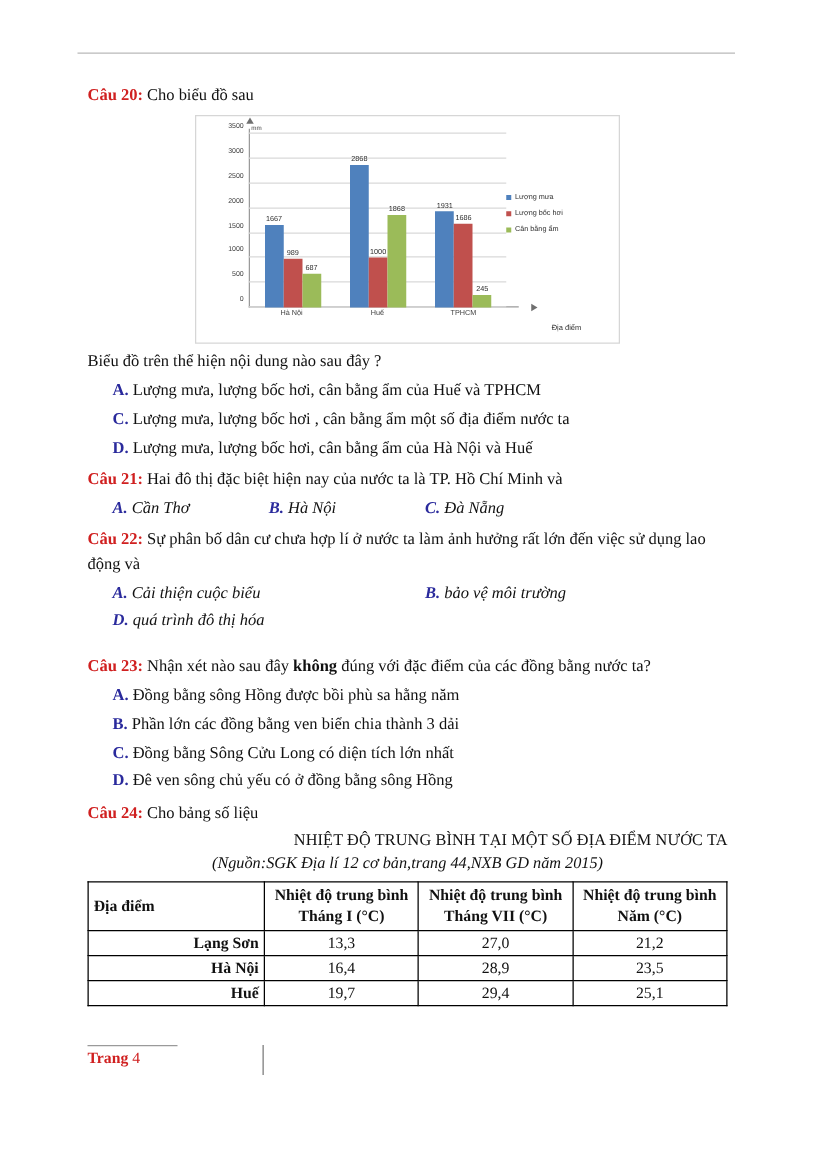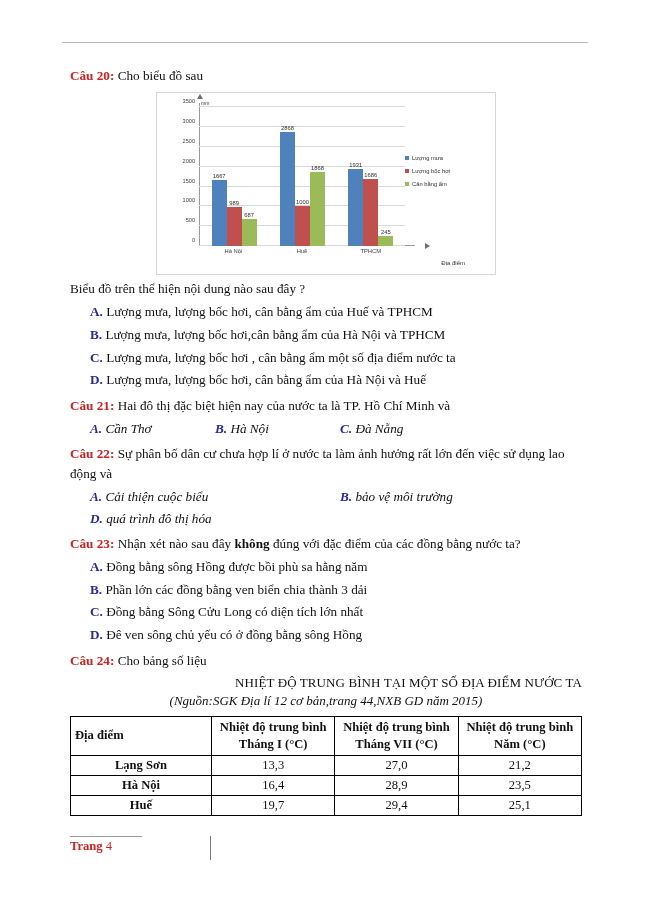--- a/index.html
+++ b/index.html
@@ -253,21 +253,21 @@
   table.data th {
     text-align: center;
     font-weight: bold;
     line-height: 1.35;
   }
   table.data th.loc-head {
     text-align: left;
     width: 132px;
   }
   table.data td.loc {
-    text-align: center;
+    text-align: right;
     font-weight: bold;
   }
   table.data td.num {
     text-align: center;
   }
 
   
   .footer {
     position: absolute;
     left: 70px;
@@ -401,42 +401,41 @@
               <span>Cân bằng ẩm</span>
             </div>
           </div>
       </div>
     </div>
 
     <p class="q-line">Biểu đồ trên thể hiện nội dung nào sau đây ?</p>
 
     <div class="opt-stack">
       <div class="opt"><span class="opt-letter">A.</span><span> Lượng mưa, lượng bốc hơi, cân bằng ẩm của Huế và TPHCM</span></div>
-      <div class="opt"><span class="opt-letter">B.</span><span> Lượng mưa, lượng bốc hơi,cân bằng ẩm của Hà Nội và TPHCM</span></div>
       <div class="opt"><span class="opt-letter">C.</span><span> Lượng mưa, lượng bốc hơi , cân bằng ẩm một số địa điểm nước ta</span></div>
       <div class="opt"><span class="opt-letter">D.</span><span> Lượng mưa, lượng bốc hơi, cân bằng ẩm của Hà Nội và Huế</span></div>
     </div>
 
     <p class="q-line" style="margin-top:4px;"><span class="q-tag">Câu 21:</span><span> Hai đô thị đặc biệt hiện nay của nước ta là TP. Hồ Chí Minh và</span></p>
     <div class="opt-row four-col">
       <span class="opt"><span class="opt-letter">A.</span><span> Cần Thơ</span></span>
       <span class="opt"><span class="opt-letter">B.</span><span> Hà Nội</span></span>
       <span class="opt"><span class="opt-letter">C.</span><span> Đà Nẵng</span></span>
     </div>
 
     <p class="q-line" style="margin-top:4px;"><span class="q-tag">Câu 22:</span><span> Sự phân bố dân cư chưa hợp lí ở nước ta làm ảnh hưởng rất lớn đến việc sử dụng lao động và</span></p>
     <div class="opt-row two-col">
       <span class="opt"><span class="opt-letter">A.</span><span> Cải thiện cuộc biểu</span></span>
       <span class="opt"><span class="opt-letter">B.</span><span> bảo vệ môi trường</span></span>
     </div>
     <div class="opt-row two-col">
       <span class="opt"><span class="opt-letter">D.</span><span> quá trình đô thị hóa</span></span>
     </div>
 
-    <p class="q-line" style="margin-top:4px;"><span class="q-tag">Câu 23:</span><span> Nhận xét nào sau đây </span><span class="bold-inline">không</span><span> đúng với đặc điểm của các đồng bằng nước ta?</span></p>
+    <p class="q-line" style="margin-top:16px;"><span class="q-tag">Câu 23:</span><span> Nhận xét nào sau đây </span><span class="bold-inline">không</span><span> đúng với đặc điểm của các đồng bằng nước ta?</span></p>
     <div class="opt-stack">
       <div class="opt"><span class="opt-letter">A.</span><span> Đồng bằng sông Hồng được bồi phù sa hằng năm</span></div>
       <div class="opt"><span class="opt-letter">B.</span><span> Phần lớn các đồng bằng ven biển chia thành 3 dải</span></div>
       <div class="opt"><span class="opt-letter">C.</span><span> Đồng bằng Sông Cửu Long có diện tích lớn nhất</span></div>
       <div class="opt"><span class="opt-letter">D.</span><span> Đê ven sông chủ yếu có ở đồng bằng sông Hồng</span></div>
     </div>
 
     <p class="q-line" style="margin-top:4px;"><span class="q-tag">Câu 24:</span><span> Cho bảng số liệu</span></p>
 
     <div class="tbl-title">NHIỆT ĐỘ TRUNG BÌNH TẠI MỘT SỐ ĐỊA ĐIỂM NƯỚC TA</div>

